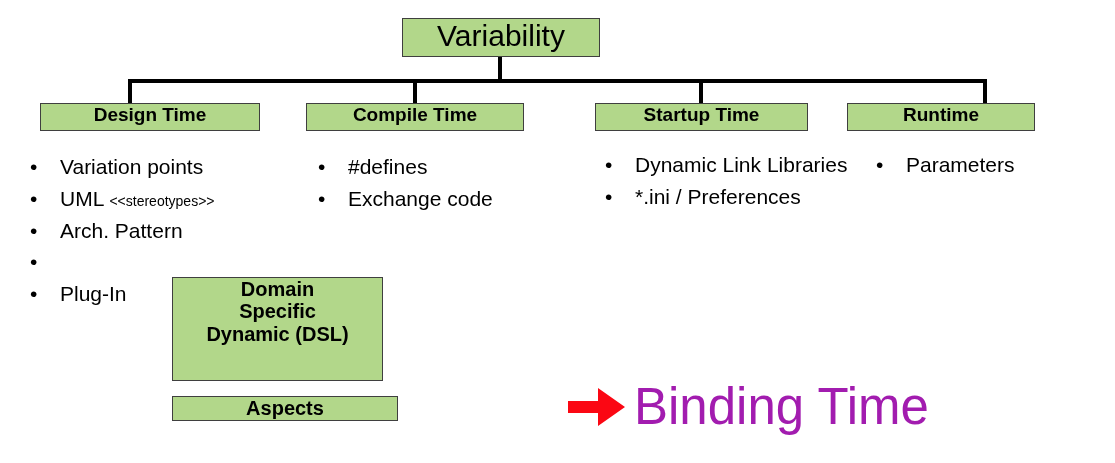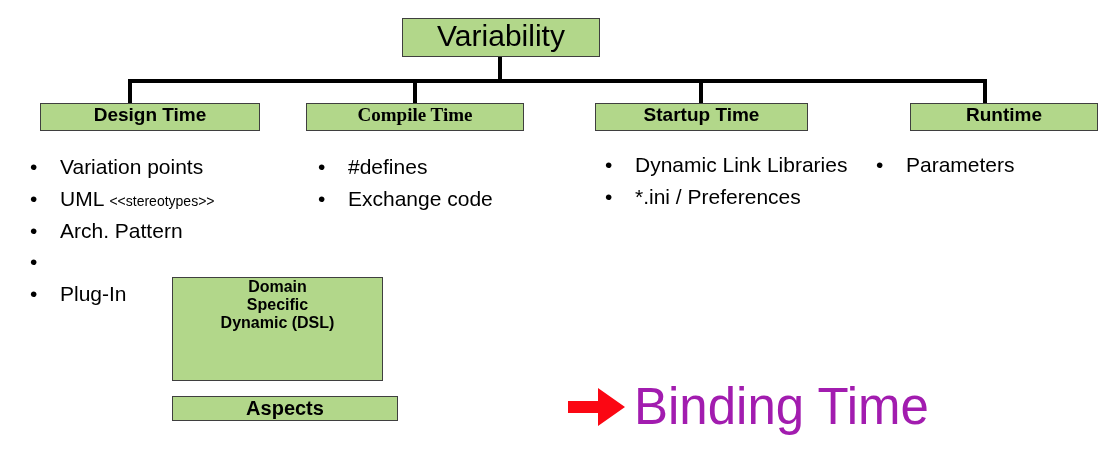--- a/index.html
+++ b/index.html
@@ -50,30 +50,30 @@
     letter-spacing: 0px;
   }
 
   .cat-box {
     top: 103px;
     height: 28px;
     font-size: 19px;
     font-weight: bold;
   }
   #box-design-time   { left: 20px;  width: 220px; margin-left: 20px; }
-  #box-compile-time  { left: 306px; width: 218px; font-family: Liberation Serif, serif; }
+  #box-compile-time  { left: 306px; width: 218px; }
   #box-startup-time  { left: 595px; width: 213px; }
-  #box-runtime       { left: 910px; width: 188px; }
+  #box-runtime       { left: 847px; width: 188px; }
 
   #box-dsl {
     left: 172px;
     top: 277px;
     width: 211px;
     height: 104px;
-    font-size: 16px;
+    font-size: 20px;
     font-weight: bold;
   }
   #box-aspects {
     left: 172px;
     top: 396px;
     width: 226px;
     height: 25px;
     font-size: 20px;
     font-weight: bold;
   }

